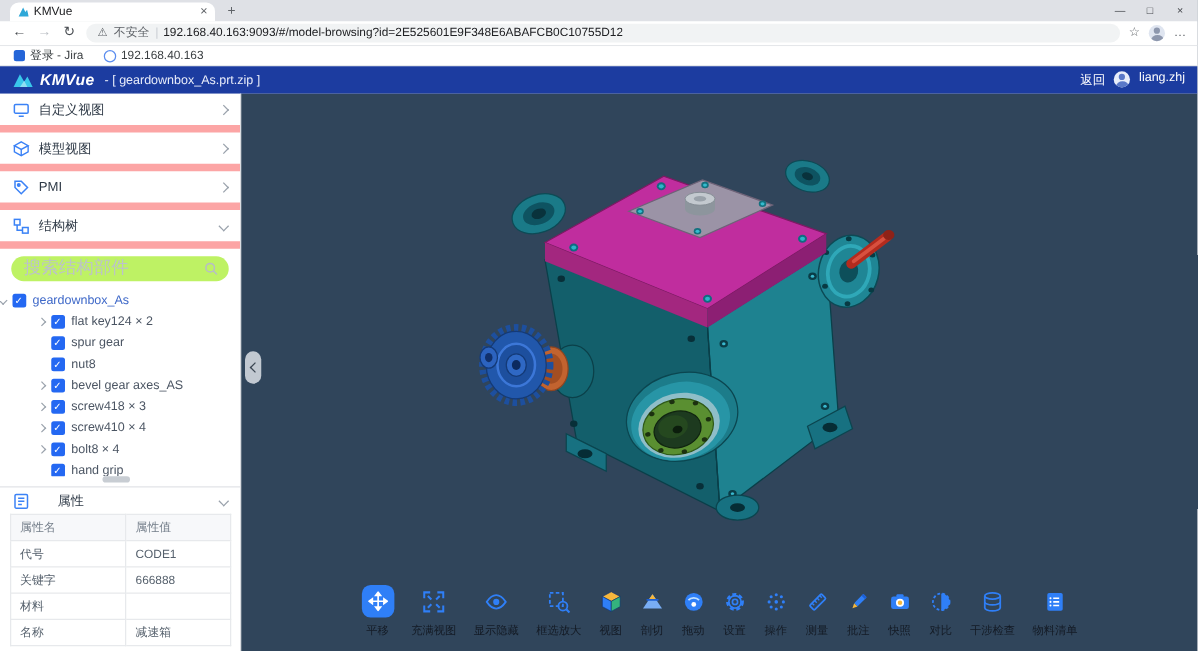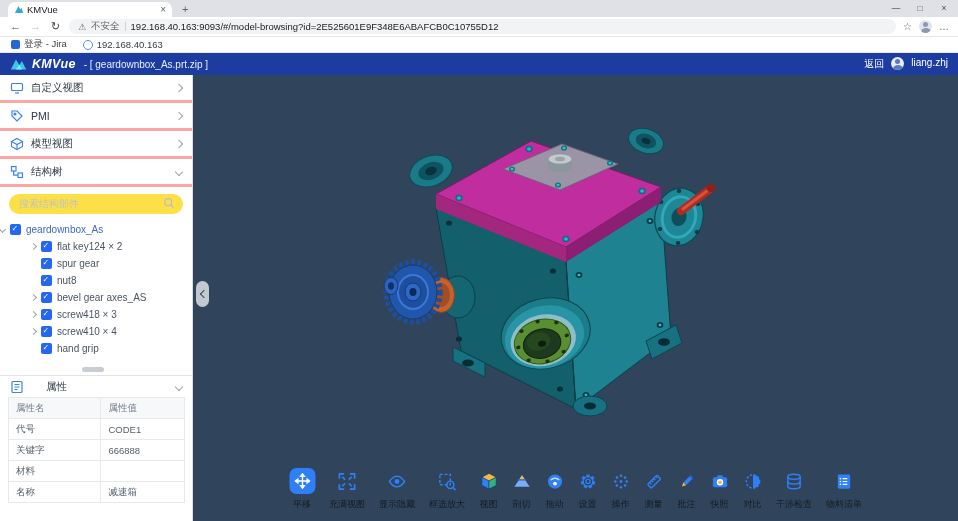--- a/index.html
+++ b/index.html
@@ -42,48 +42,48 @@
   .app-header{height:22px;background:#1c3ca0;display:flex;align-items:center;gap:5px;padding:0 10px;color:#fff}
   .logo-icon{display:inline-flex}
   .logo-text{font-size:12.5px;font-weight:bold;font-style:italic;letter-spacing:.3px}
   .doc-title{font-size:10px;color:#e9edfa;margin-left:3px}
   .hdr-right{margin-left:auto;display:flex;gap:7px;font-size:10px}
   .back-link{cursor:pointer}
 
   
   .main{display:flex;height:448px}
   .sidebar{width:193px;box-sizing:border-box;background:#fff;border-right:1px solid #d9dce0;display:flex;flex-direction:column}
-  .side-sec{height:25px;flex:none;display:flex;align-items:center;gap:7px;padding:0 10px;border-bottom:3px solid #fca5a5;color:#2f3a47;font-size:10.5px;cursor:pointer}
+  .side-sec{height:25px;flex:none;display:flex;align-items:center;gap:7px;padding:0 10px;border-bottom:6px solid #fca5a5;color:#2f3a47;font-size:10.5px;cursor:pointer}
   .side-sec .lbl{flex:1}
   .sec-ico{width:14px;height:14px;display:inline-flex;flex:none}
   .chev{display:inline-block;width:5px;height:5px;border-right:1.3px solid #9aa2ac;border-bottom:1.3px solid #9aa2ac;flex:none}
   .chev-right{transform:rotate(-45deg)}
   .chev-down{transform:rotate(45deg)}
   .chev.sm{width:4px;height:4px}
   .chev-sp{display:inline-block;width:5px;height:5px;flex:none}
 
   .search-wrap{padding:6px 9px 5px;position:relative;flex:none}
-  .search-input{width:100%;box-sizing:border-box;height:20px;background:#fde047;border:none;border-radius:10px;padding:0 24px 0 10px;font-size:10px;color:#333;outline:none;font-family:Liberation Sans, sans-serif}
+  .search-input{width:100%;box-sizing:border-box;height:20px;background:#bef264;border:none;border-radius:10px;padding:0 24px 0 10px;font-size:14px;color:#333;outline:none;font-family:Liberation Mono, monospace}
   .search-input::placeholder{color:#bcc2ca}
   .search-ico{position:absolute;right:17px;top:10px;display:inline-flex}
 
   .tree{flex:1;overflow:hidden;padding-top:2px}
   .tree-row{height:17px;display:flex;align-items:center;gap:5px;font-size:10px;color:#4b5563;cursor:pointer;white-space:nowrap}
   .tree-row.child{padding-left:31px}
   .cbx{width:11px;height:11px;background:#2468f2;border-radius:2px;position:relative;flex:none;cursor:pointer}
   .cbx::after{content:"✓";position:absolute;color:#fff;font-size:8px;left:1.5px;top:-0.5px;line-height:11px}
   .root-label{color:#3e68c8}
 
   .tree-hscroll{height:5px;margin:0 10px 3px;position:relative;flex:none}
   .tree-thumb{position:absolute;left:72px;top:0;width:22px;height:5px;border-radius:2.5px;background:#c8cdd3;cursor:pointer}
 
   .props{border-top:1px solid #e2e4e8;flex:none}
   .props-head{height:21px;display:flex;align-items:center;gap:22px;padding:0 10px;color:#2f3a47;font-size:10.5px;cursor:pointer}
   .props-head .lbl{flex:1}
-  .props-table{width:177px;margin:0 8px 20px;border-collapse:collapse;font-size:9.5px;table-layout:fixed}
+  .props-table{width:177px;margin:0 8px 6px;border-collapse:collapse;font-size:9.5px;table-layout:fixed}
   .props-table th,.props-table td{border:1px solid #e7e9ec;height:20px;padding:0 7px;text-align:left;font-weight:normal;color:#55606c;overflow:hidden;white-space:nowrap}
   .props-table th{background:#f7f8fa;color:#737d89}
   .props-table .c1{width:44%}
 
   
   .viewer{flex:1;position:relative;background:#30455b;overflow:hidden}
   .model{position:absolute;left:168px;top:24px;width:382px;height:322px}
   .collapse-handle{position:absolute;left:3px;top:206px;width:13px;height:26px;background:#cfd5dc;border-radius:7px;display:flex;align-items:center;justify-content:center;cursor:pointer;opacity:.92}
   .chev-left{width:5px;height:5px;border-left:1.4px solid #3c4752;border-bottom:1.4px solid #3c4752;transform:rotate(45deg);margin-left:2px}
 
@@ -171,41 +171,41 @@
               </g>
             </svg>
         </span>
         <span class="lbl">自定义视图</span>
         <span class="chev chev-right"></span>
       </div>
 
       <div class="side-sec">
         <span class="sec-ico">
           <svg viewBox="0 0 14 14" width="14" height="14">
-              <g fill="none" stroke="#3b82f6" stroke-width="1.2">
-                <path d="M2 2h5l5 5-5 5-5-5z"></path>
-                <circle cx="5" cy="5" r="1" fill="#3b82f6"></circle>
-              </g>
-            </svg>
-        </span>
-        <span class="lbl">PMI</span>
-        <span class="chev chev-right"></span>
-      </div>
-
-      <div class="side-sec">
-        <span class="sec-ico">
-          <svg viewBox="0 0 14 14" width="14" height="14">
               <g fill="none" stroke="#3b82f6" stroke-width="1.1">
                 <polygon points="7,1.5 12.5,4.5 7,7.5 1.5,4.5"></polygon>
                 <path d="M1.5 4.5v5L7 12.5l5.5-3v-5"></path>
                 <path d="M7 7.5v5"></path>
               </g>
             </svg>
         </span>
         <span class="lbl">模型视图</span>
+        <span class="chev chev-right"></span>
+      </div>
+
+      <div class="side-sec">
+        <span class="sec-ico">
+          <svg viewBox="0 0 14 14" width="14" height="14">
+              <g fill="none" stroke="#3b82f6" stroke-width="1.2">
+                <path d="M2 2h5l5 5-5 5-5-5z"></path>
+                <circle cx="5" cy="5" r="1" fill="#3b82f6"></circle>
+              </g>
+            </svg>
+        </span>
+        <span class="lbl">PMI</span>
         <span class="chev chev-right"></span>
       </div>
 
       <div class="side-sec">
         <span class="sec-ico">
           <svg viewBox="0 0 14 14" width="14" height="14">
               <g fill="none" stroke="#3b82f6" stroke-width="1.2">
                 <rect x="1.5" y="1.5" width="4.5" height="4.5"></rect>
                 <rect x="8" y="8" width="4.5" height="4.5"></rect>
                 <path d="M3.7 6v4.2h4.3"></path>
@@ -254,20 +254,25 @@
         </div>
         <div class="tree-row child">
           <span class="chev chev-right sm"></span>
           <span class="cbx"></span>
           <span>screw418 × 3</span>
         </div>
         <div class="tree-row child">
           <span class="chev chev-right sm"></span>
           <span class="cbx"></span>
           <span>screw410 × 4</span>
+        </div>
+        <div class="tree-row child">
+          <span class="chev chev-right sm"></span>
+          <span class="cbx"></span>
+          <span>bolt8 × 4</span>
         </div>
         <div class="tree-row child">
           <span class="chev-sp"></span>
           <span class="cbx"></span>
           <span>hand grip</span>
         </div>
       </div>
 
       <div class="tree-hscroll">
         <span class="tree-thumb"></span>

